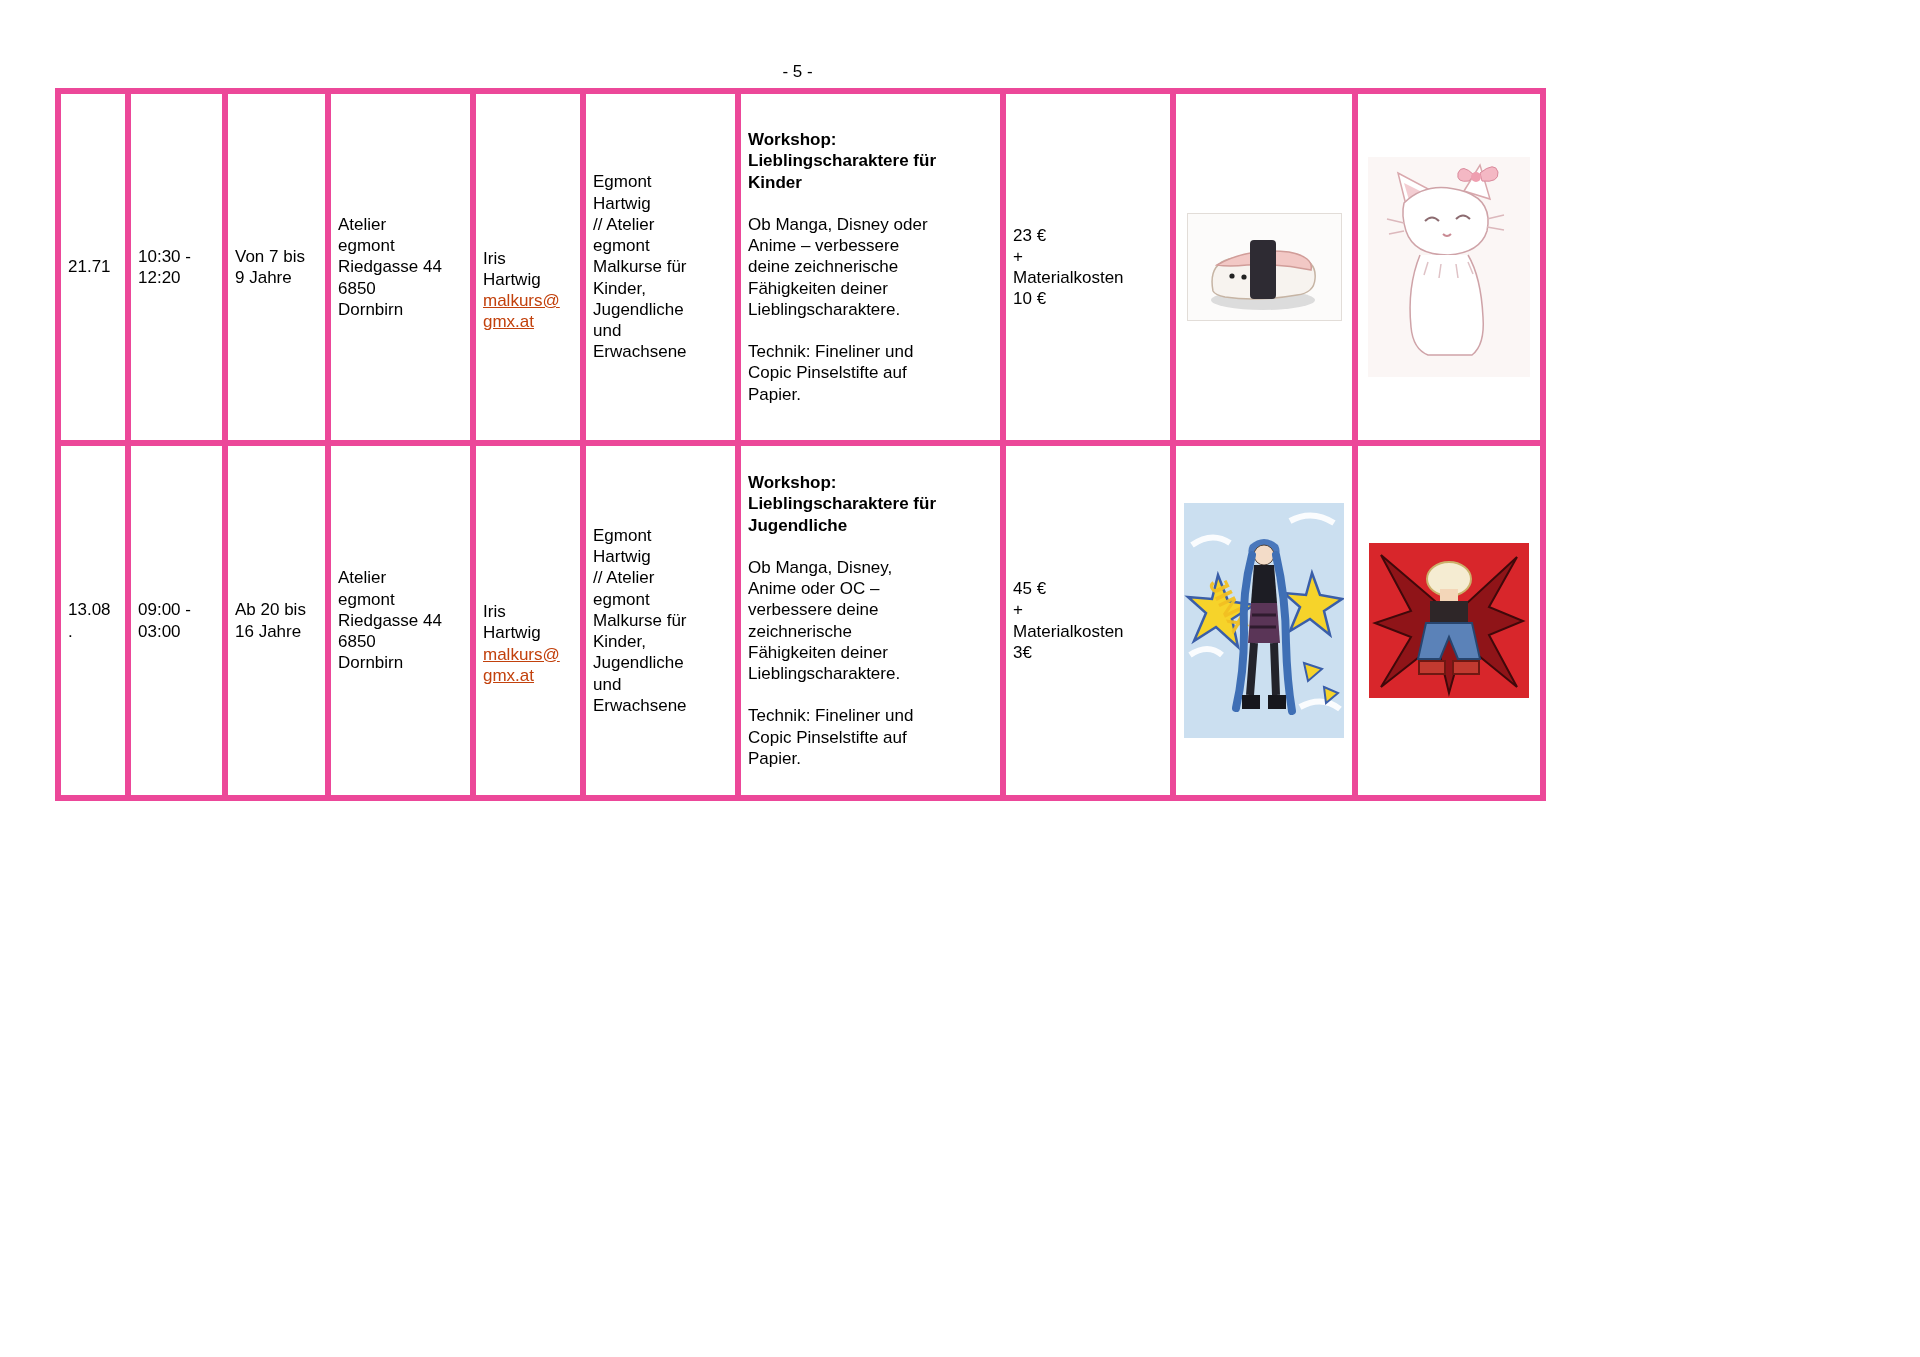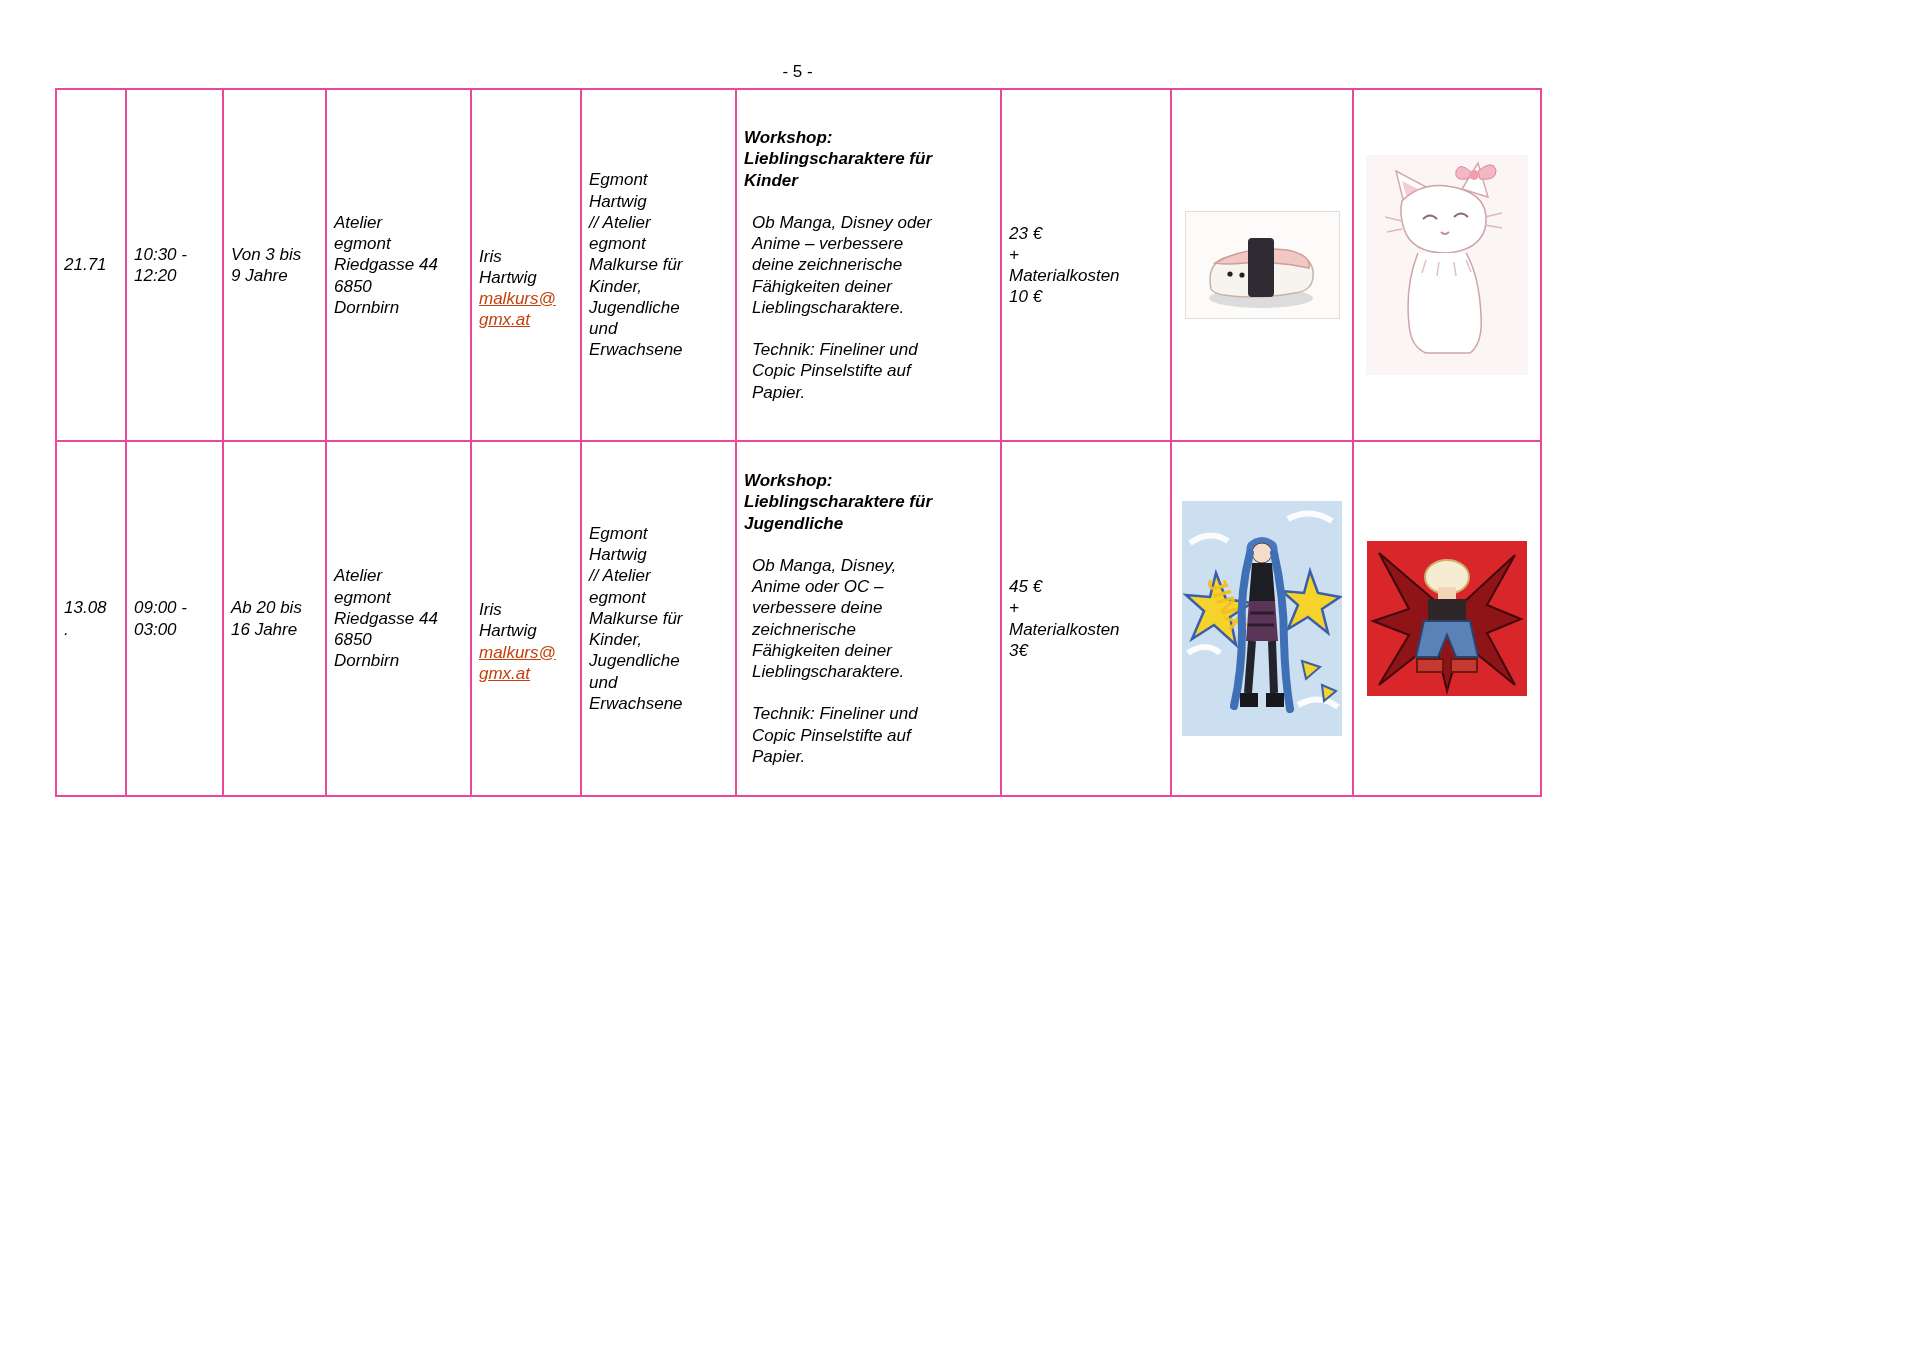--- a/index.html
+++ b/index.html
@@ -24,38 +24,37 @@
     position: absolute;
     left: 55px;
     top: 88px;
     width: 1485px;
     border-collapse: collapse;
     table-layout: fixed;
     font-size: 17px;
     line-height: 1.25;
   }
   table.schedule td {
-    border: 2px solid #ec4899;
+    border: 6px solid #ec4899;
     vertical-align: middle;
     padding: 4px 7px;
-    font-style: italic;
   }
   tr.row-a { height: 352px; }
   tr.row-b { height: 355px; }
   .pre { white-space: pre-line; margin-top: 46px; }
   .block { display: block; }
   a.email-link {
     color: #c2410c;
     text-decoration: underline;
     white-space: pre-line;
     display: block;
     cursor: pointer;
   }
   .desc-title { font-weight: bold; white-space: pre-line; margin: 0 0 21px 0; }
-  .desc-body  { white-space: pre-line; margin: 0 0 21px 8px; }
+  .desc-body  { white-space: pre-line; margin: 0 0 21px 0; }
   .desc-body:last-child { margin-bottom: 0; }
   td.img-cell { text-align: center; padding: 4px; }
   td.img-cell svg { display: inline-block; vertical-align: middle; }
 </style>
 </head>
 <body>
 
 <div class="page">
 
   <div class="page-number">- 5 -</div>
@@ -72,21 +71,21 @@
         <col style="width:170px">
         <col style="width:182px">
       <col style="width:188px">
     </colgroup>
     <tbody>
 
       <tr class="row-a">
         <td class="pre">21.71</td>
         <td class="pre">10:30 -
 12:20</td>
-        <td class="pre">Von 3 bis
+        <td class="pre">Von 7 bis
 9 Jahre</td>
         <td class="pre">Atelier
 egmont
 Riedgasse 44
 6850
 Dornbirn</td>
         <td>
           <span class="pre block">Iris
 Hartwig</span>
           <a class="email-link" href="#">malkurs@

